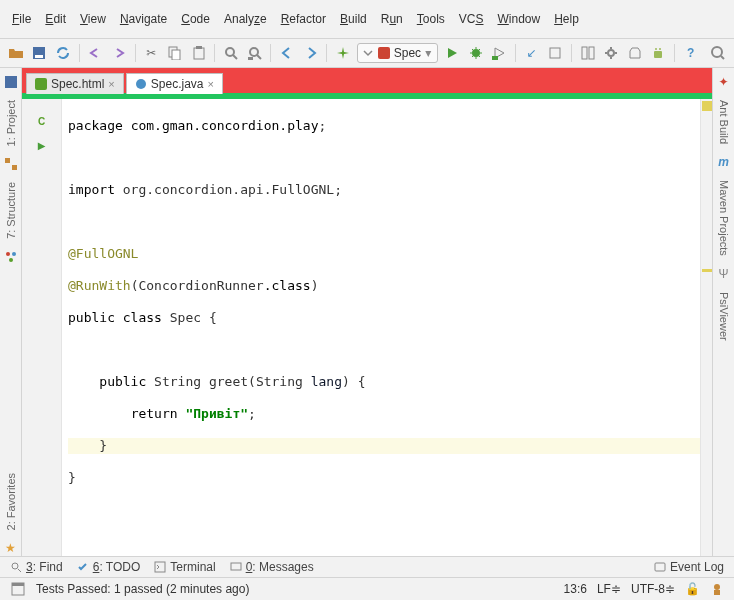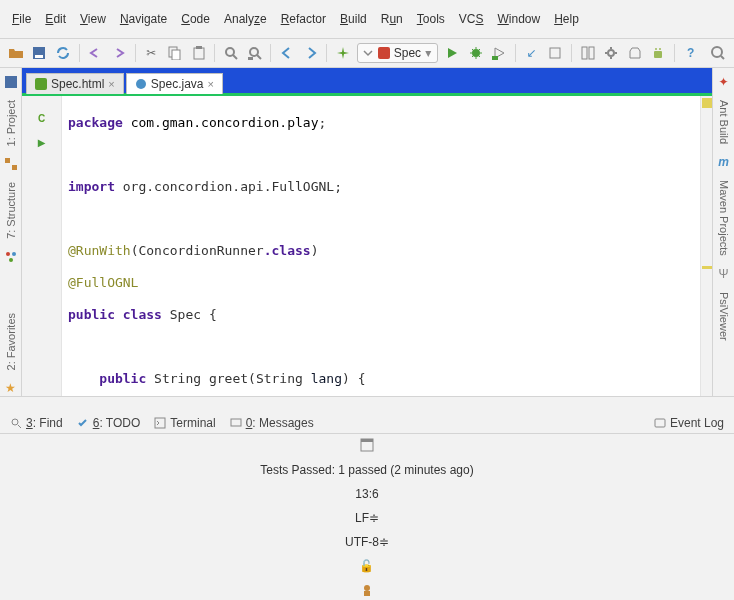--- a/index.html
+++ b/index.html
@@ -81,22 +81,22 @@
 
 .center {
   flex: 1;
   display: flex; flex-direction: column;
   min-width: 0;
   background: #fff;
 }
 .tabbar {
   display: flex;
   padding: 4px 4px 0 4px;
-  background: #1d4ed8;
-  border-bottom: 3px solid #22c55e;
+  background: #ef4444;
+  border-bottom: 6px solid #22c55e;
   align-items: flex-end;
 }
 .tab {
   display: inline-flex; align-items: center; gap: 4px;
   padding: 3px 8px;
   border: 1px solid #bfbfbf;
   border-bottom: none;
   margin-right: 2px;
   background: #e8e8e8;
   position: relative;
@@ -122,42 +122,41 @@
   font-family: "Consolas","DejaVu Sans Mono",monospace;
   font-size: 13px;
   line-height: 16px;
   padding: 3px 0 3px 6px;
   white-space: pre;
   overflow: hidden;
   position: relative;
 }
 .code .ln { height: 16px; }
 .hl-line { background: #fcfae3; }
-.k{color:#4c1d95;font-weight:bold;}
+.k{color:#000000;font-weight:normal;}
 .ann{color:#8a8a2b;}
 .str{color:#008000;font-weight:bold;}
 .pkg{color:#000;}
 .param{color:#0f172a;}
 .err-strip{width:12px;background:#f2f2f2;border-left:1px solid #e4e4e4;position:relative;}
 .err-strip .ok{position:absolute;top:2px;left:1px;width:10px;height:10px;background:#e2d15a;}
 .err-strip .warn{position:absolute;top:170px;left:1px;width:10px;height:3px;background:#e2d15a;}
 
 .bottombar {
   display: flex; align-items: center; gap: 14px;
   padding: 3px 10px;
   background: #f2f2f2;
   border-bottom: 1px solid #d4d4d4;
 }
-.bottom-item{display:inline-flex;align-items:center;gap:4px;color:#444;margin-top:16px;}
+.bottom-item{display:inline-flex;align-items:center;gap:4px;color:#444;}
 .bottombar .ul{text-decoration:underline;}
 .statusbar {
   display: flex; align-items: center; gap: 10px;
   padding: 3px 10px;
   background: #f2f2f2;
-  flex-direction: column;
 }
 .statusbar .text{flex:1;color:#333;}
 svg{display:block;}
 </style>
 </head>
 <body>
 
 <div class="menubar">
   <div class="menu-item"><span class="ul">F</span>ile</div>
   <div class="menu-item"><span class="ul">E</span>dit</div>
@@ -374,22 +373,22 @@
         <span></span>
           <span></span>
           <span></span>
         <span style="color:#4a9e3a;">▶</span>
       </div>
       <div class="code">
 <div class="ln"><span class="k">package</span> <span class="pkg">com.gman.concordion.play</span>;</div>
 <div class="ln"></div>
 <div class="ln"><span class="k">import</span> <span>org.concordion.api.FullOGNL</span>;</div>
 <div class="ln"></div>
+<div class="ln"><span class="ann">@FullOGNL</span></div>
 <div class="ln"><span class="ann">@RunWith</span>(<span>ConcordionRunner</span><span class="k">.class</span>)</div>
-<div class="ln"><span class="ann">@FullOGNL</span></div>
 <div class="ln"><span class="k">public</span> <span class="k">class</span> <span>Spec</span> {</div>
 <div class="ln"></div>
 <div class="ln">    <span class="k">public</span> <span>String</span> <span>greet</span>(<span>String</span> <span class="param">lang</span>) {</div>
 <div class="ln">        <span class="k">return</span> <span class="str">"Привіт"</span>;</div>
 <div class="ln hl-line">    }</div>
 <div class="ln">}</div>
       </div>
       <div class="err-strip">
         <div class="ok"></div>
         <div class="warn"></div>

